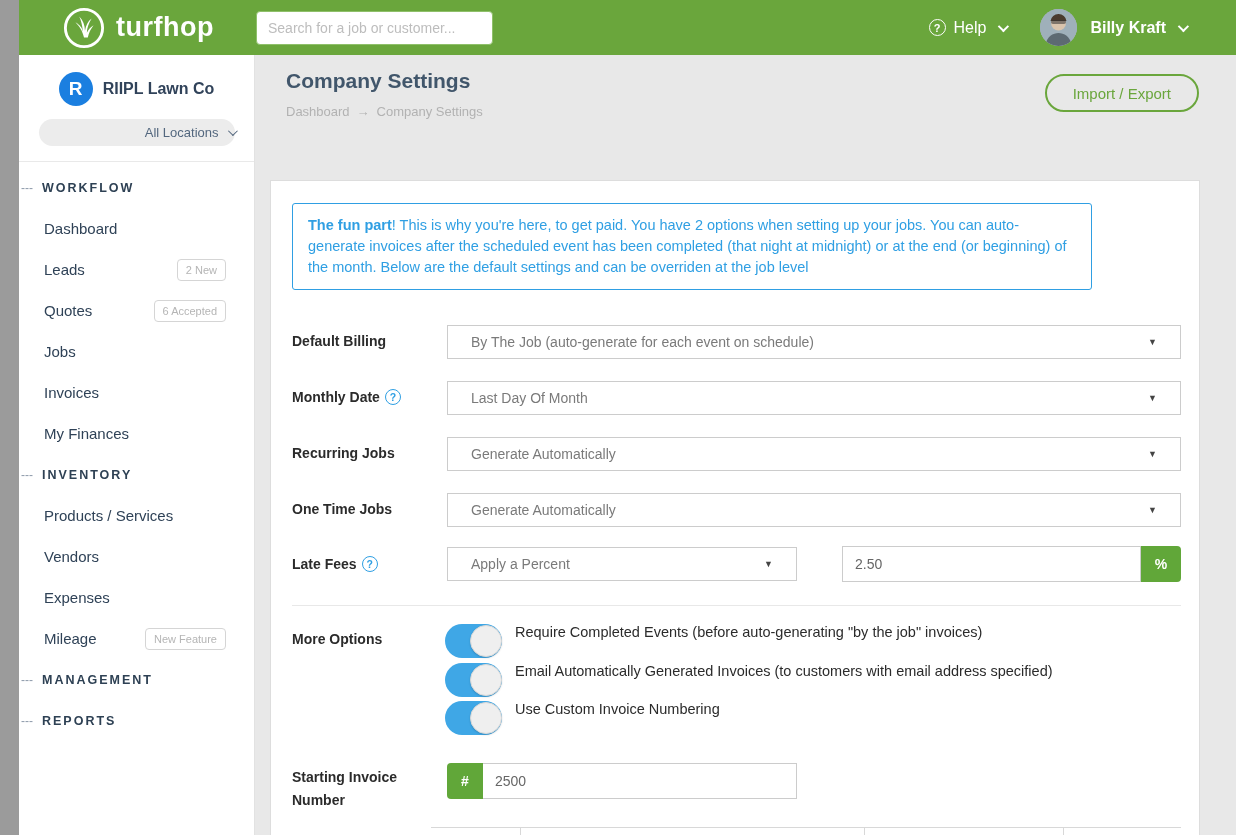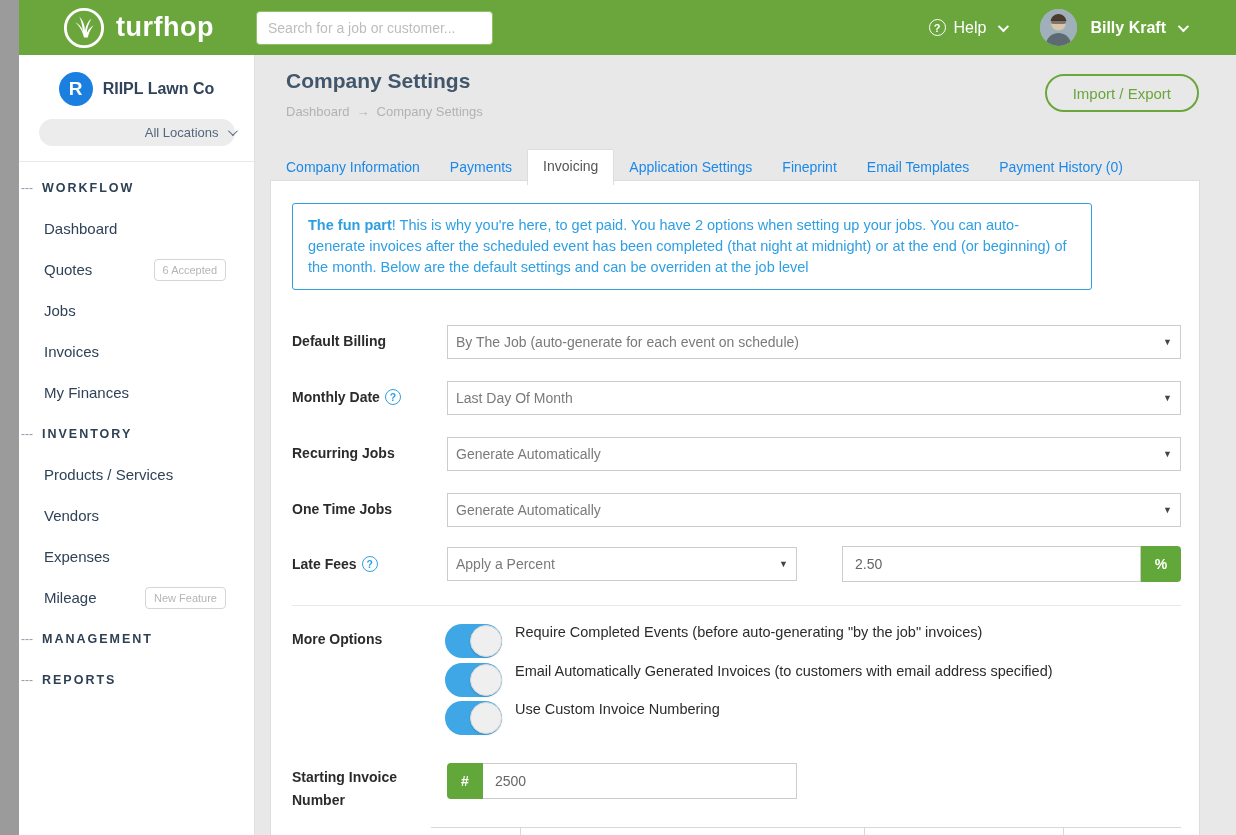--- a/index.html
+++ b/index.html
@@ -50,21 +50,21 @@
   .tab.active { background:#fff; color:#555; border:1px solid #ddd; border-bottom:none; border-radius:2px 2px 0 0; padding:8px 15px 11px; margin-bottom:-1px; }
 
   .card { position:absolute; left:15px; top:125px; width:930px; bottom:-20px; background:#fff; border:1px solid #ddd; }
 
   .info-box { position:absolute; left:21px; top:22px; width:800px; min-height:86px; border:1px solid #2f9fe3; border-radius:3px; color:#2f9fe3; font-size:14.5px; line-height:21px; padding:11px 15px; }
   .info-box b { font-weight:bold; }
 
   .f-label { position:absolute; left:21px; font-size:14px; font-weight:bold; color:#2b2b2b; display:flex; align-items:center; }
   .help-q { width:16px; height:16px; border:1.5px solid #2f9fe3; border-radius:50%; color:#2f9fe3; font-size:10.5px; font-weight:bold; display:inline-flex; align-items:center; justify-content:center; margin-left:5px; }
 
-  .selectbox { position:absolute; left:176px; width:734px; height:34px; border:1px solid #ccc; background:#fff; display:flex; align-items:center; padding:0 8px; font-size:14px; color:#7a7a7a; cursor:pointer; }
+  .selectbox { position:absolute; left:176px; width:734px; height:34px; border:1px solid #ccc; background:#fff; display:flex; align-items:center; padding:0 23px; font-size:14px; color:#7a7a7a; cursor:pointer; }
   .selectbox .caret { margin-left:auto; font-size:9px; color:#444; }
   .selectbox.narrow { width:350px; }
 
   .amount-input { position:absolute; left:571px; width:299px; height:36px; border:1px solid #ccc; padding:0 12px; font-size:14px; color:#666; font-family:"Liberation Sans",sans-serif; outline:none; }
   .unit-btn { position:absolute; left:870px; width:40px; height:36px; background:#61a739; color:#fff; font-size:14px; font-weight:bold; border:none; border-radius:0 4px 4px 0; cursor:pointer; }
 
   .hr { position:absolute; left:21px; width:889px; border-top:1px solid #e8e8e8; }
 
   .toggle-row { position:absolute; left:174px; display:flex; align-items:flex-start; }
   .toggle { width:57px; height:34px; border-radius:17px; background:#3fa7e6; position:relative; cursor:pointer; flex:none; }
@@ -127,20 +127,24 @@
 
   <div class="nav">
     <div class="nav-row">
       <span class="dashes">---</span>
       <span class="section-label">WORKFLOW</span>
     </div>
     <div class="nav-row">
       <span class="nav-item-label">Dashboard</span>
     </div>
     <div class="nav-row">
+      <span class="nav-item-label">Leads</span>
+      <span class="badge">2 New</span>
+    </div>
+    <div class="nav-row">
       <span class="nav-item-label">Quotes</span>
       <span class="badge">6 Accepted</span>
     </div>
     <div class="nav-row">
       <span class="nav-item-label">Jobs</span>
     </div>
     <div class="nav-row">
       <span class="nav-item-label">Invoices</span>
     </div>
     <div class="nav-row">
@@ -176,29 +180,20 @@
   </div>
 </div>
 
 <div class="main">
   <div class="page-title">Company Settings</div>
   <div class="breadcrumb">
     <span>Dashboard</span><span class="arrow">→</span><span>Company Settings</span>
   </div>
   <button class="import-btn">Import / Export</button>
 
-  <div class="tabs">
-    <div class="tab">Company Information</div>
-    <div class="tab">Payments</div>
-    <div class="tab active">Invoicing</div>
-    <div class="tab">Application Settings</div>
-    <div class="tab">Fineprint</div>
-    <div class="tab">Email Templates</div>
-    <div class="tab">Payment History (0)</div>
-  </div>
 
   <div class="card">
 
     <div class="info-box">
       <b>The fun part</b><span>! This is why you're here, to get paid. You have 2 options when setting up your jobs. You can auto-generate invoices after the scheduled event has been completed (that night at midnight) or at the end (or beginning) of the month. Below are the default settings and can be overriden at the job level</span>
     </div>
 
     <div class="f-label" style="top:152px;">
       <span>Default Billing</span>
     </div>

